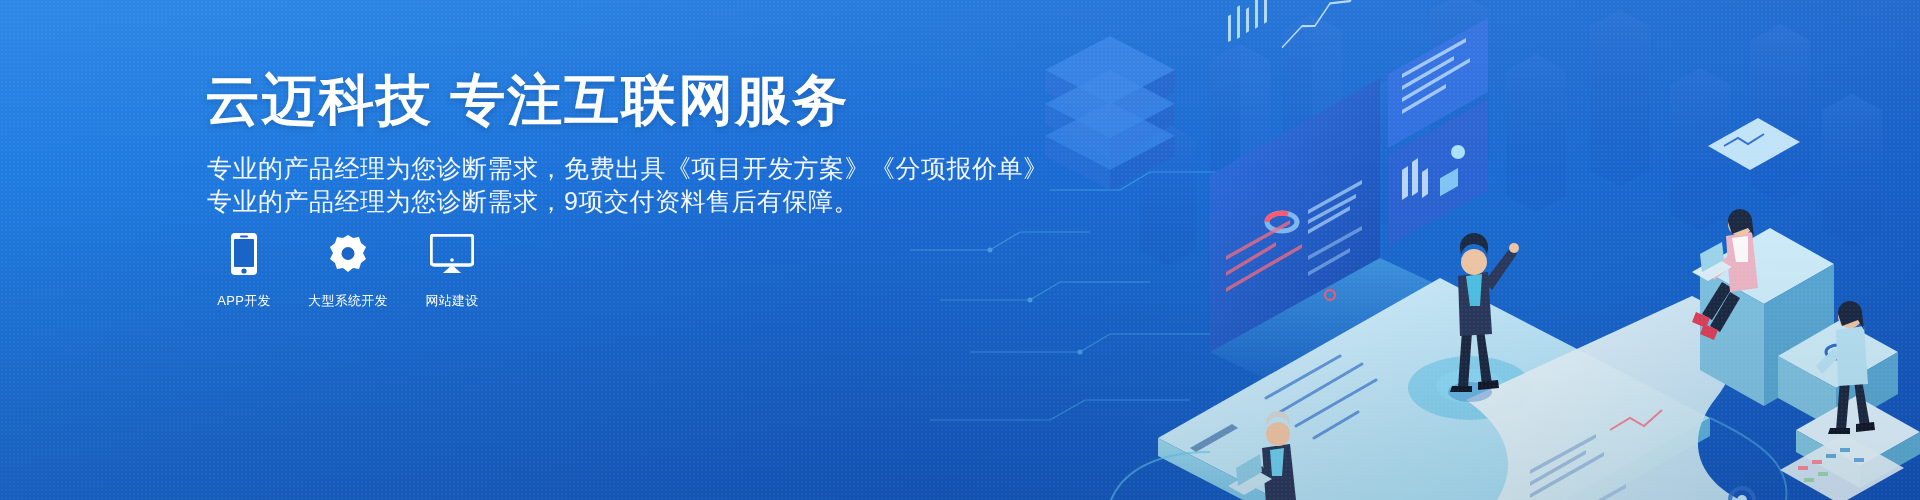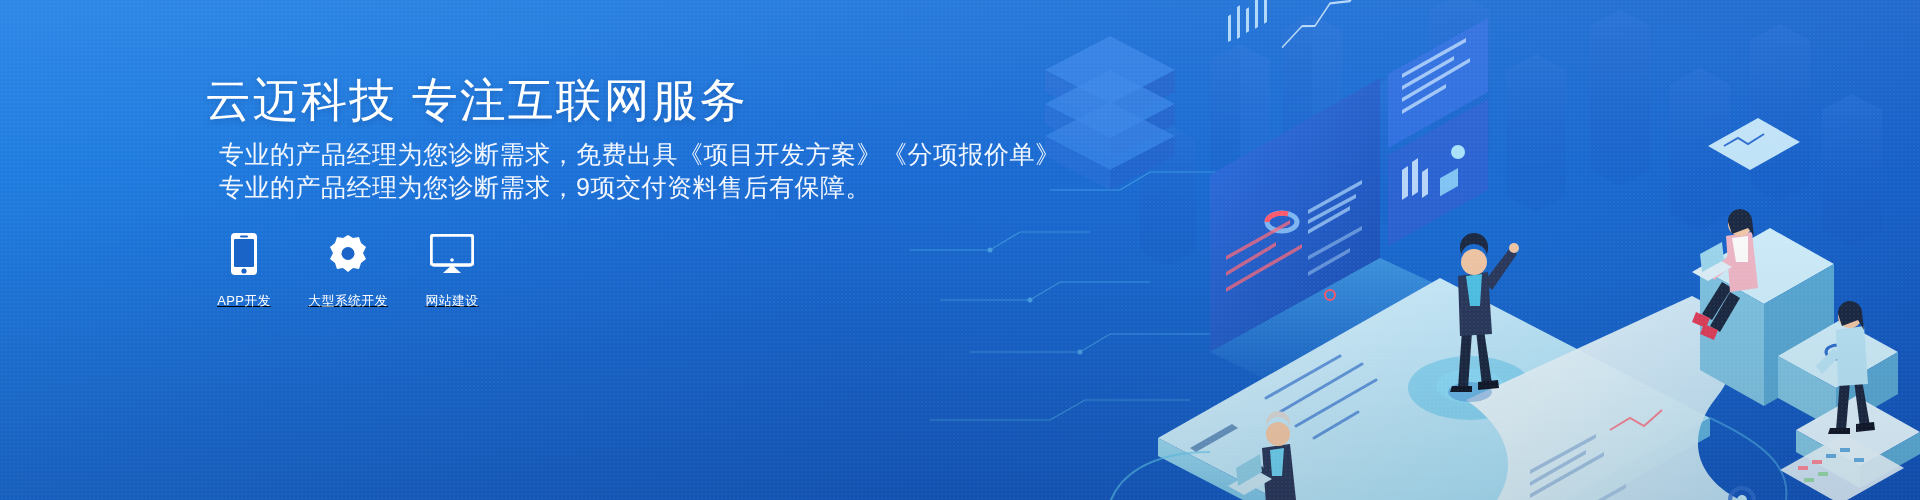--- a/index.html
+++ b/index.html
@@ -31,38 +31,38 @@
     position:absolute; inset:0;
     background:linear-gradient(to bottom, rgba(255,255,255,0.05) 0%, rgba(0,0,0,0) 35%, rgba(0,0,0,0.10) 100%);
     pointer-events:none;
   }
 
   
   .content { position:absolute; left:205px; top:0; width:900px; height:500px; }
 
   .headline {
     position:absolute; left:0; top:70px;
-    font-size:46px; line-height:60px;
-    font-weight:normal; color:#ffffff;
+    font-size:55px; line-height:60px;
+    font-weight:bold; color:#ffffff;
     letter-spacing:2px;
     white-space:nowrap;
     text-shadow:0 2px 6px rgba(8,48,110,0.28);
   }
 
-  .sub { position:absolute; left:2px; top:138px;margin-left:12px; }
+  .sub { position:absolute; left:2px; top:152px; }
   .sub-line {
     font-size:25px; line-height:33px;
     color:#f2f7ff; letter-spacing:0.5px;
     white-space:nowrap;
   }
 
   
   .services {
     position:absolute; left:3px; top:232px;
-    display:flex; align-items:flex-start;text-decoration:underline;
+    display:flex; align-items:flex-start;
   }
   .svc {
     width:72px;
     display:flex; flex-direction:column;
     align-items:center;
     margin-right:20px;
   }
   .svc:last-child { margin-right:0; }
   .svc-ico {
     height:44px; width:44px;

